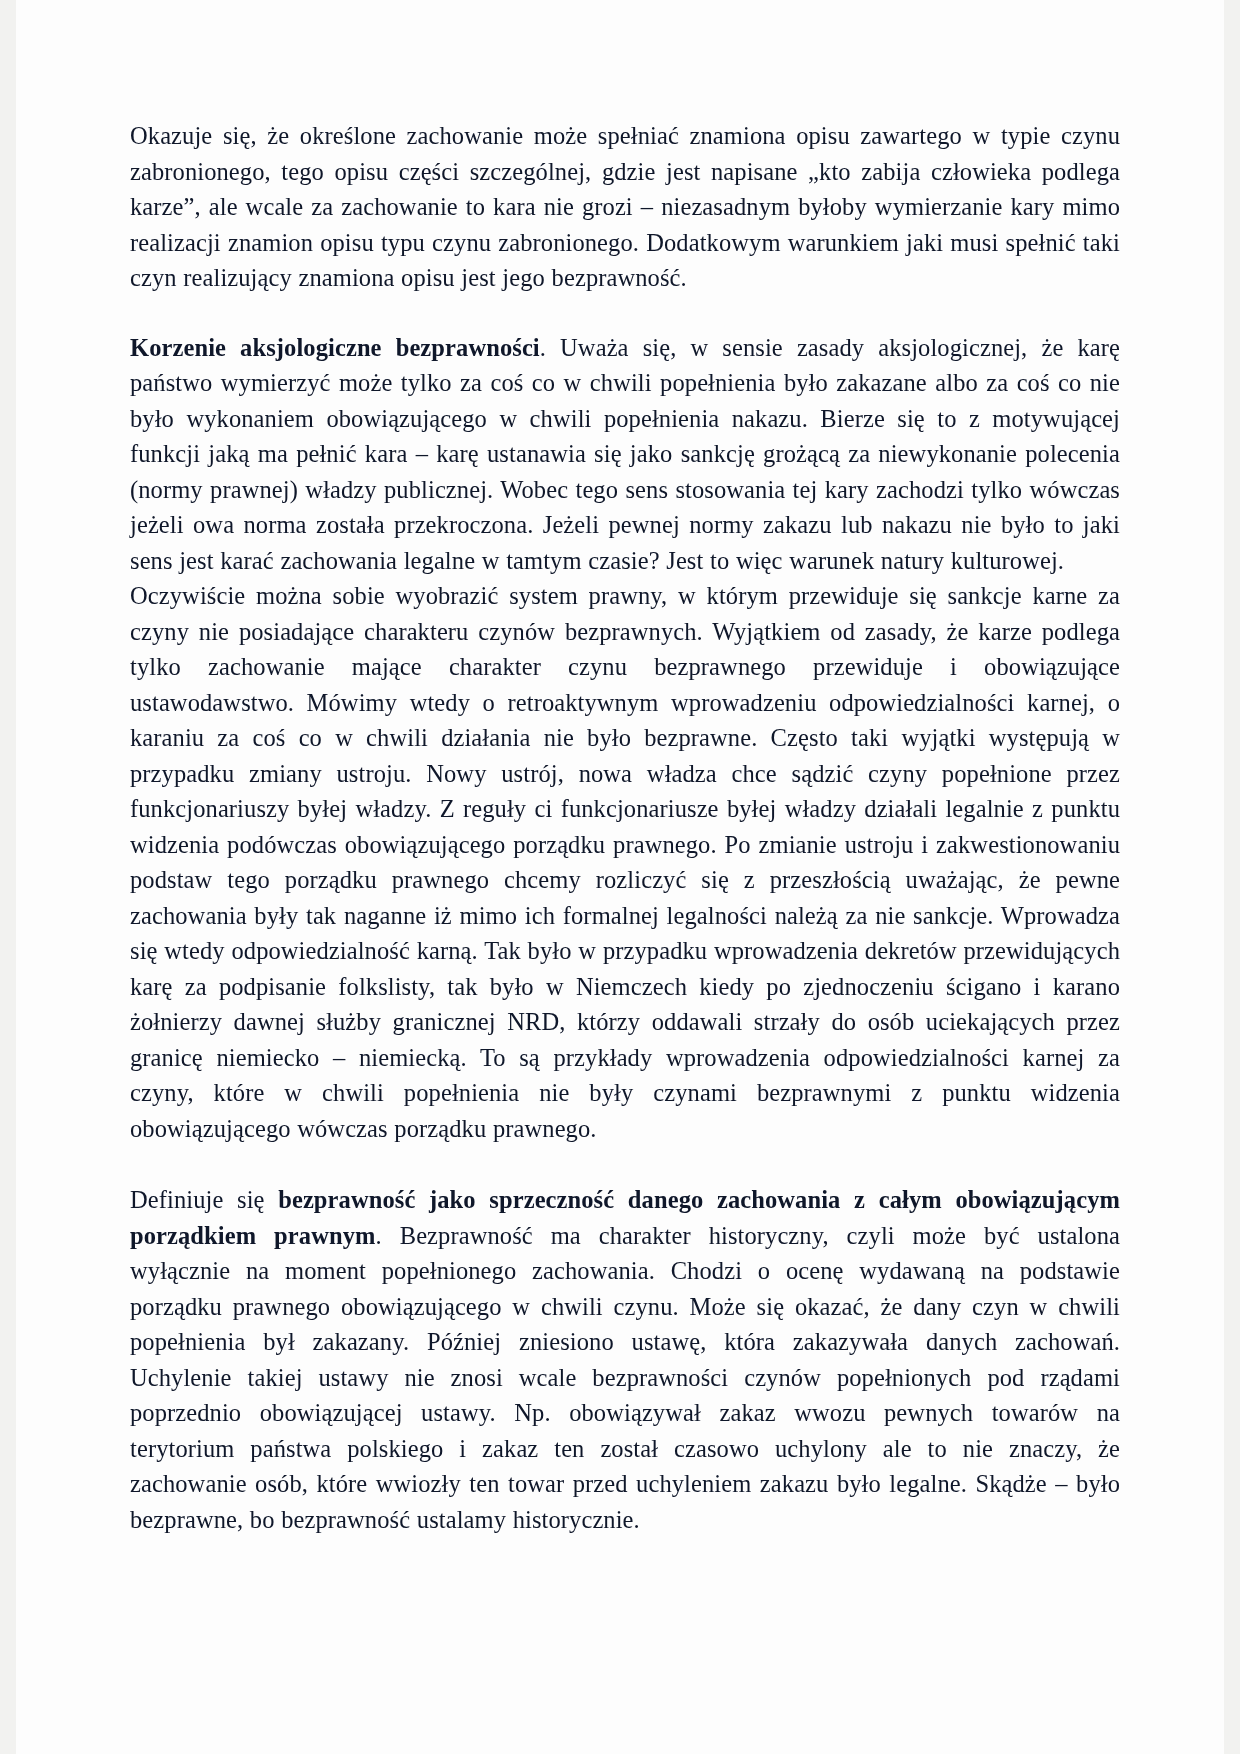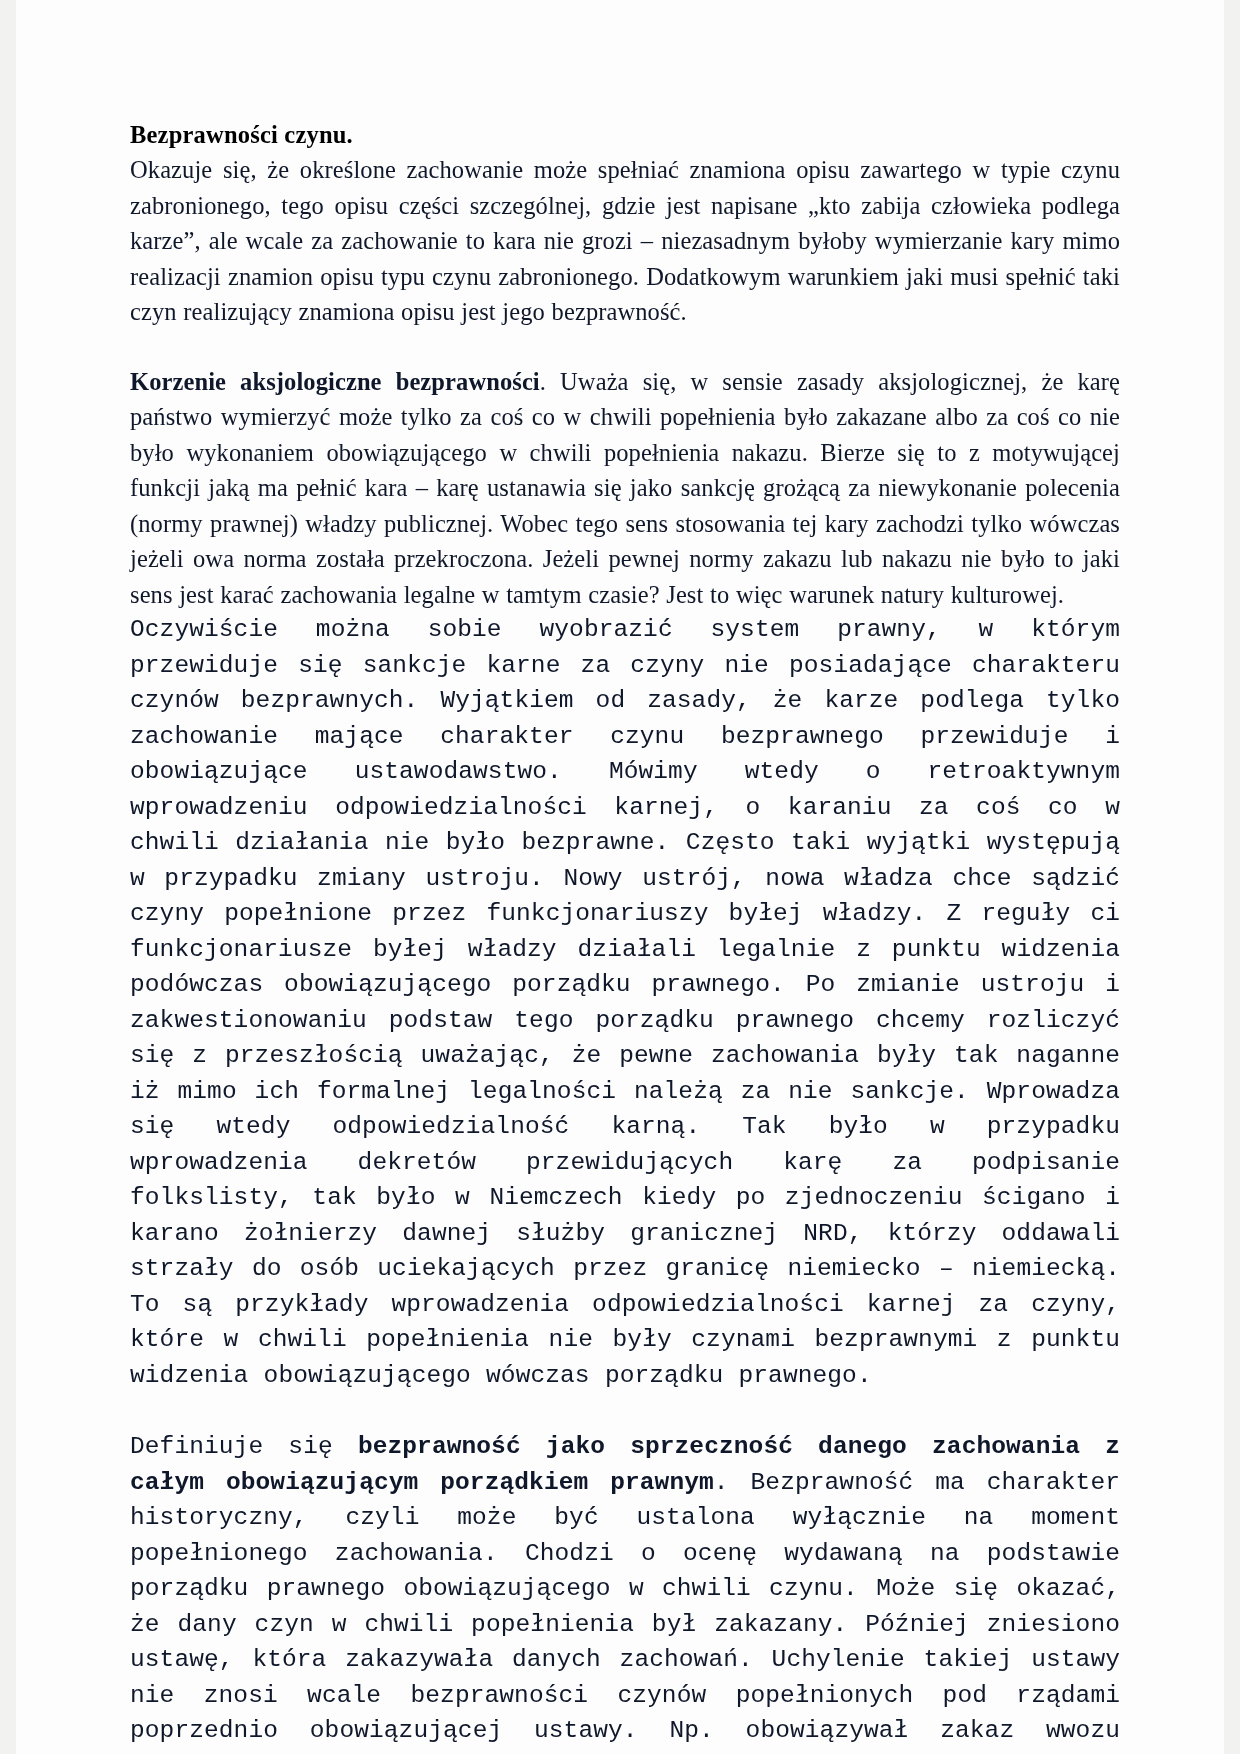--- a/index.html
+++ b/index.html
@@ -60,31 +60,28 @@
   .heading-line {
     font-weight: bold;
     font-size: 24.5px;
     line-height: 34px;
     letter-spacing: 0.2px;
   }
   .gap-md { height: 34px; }
   .gap-lg { height: 36px; }
 
   
-  .inky { color: #0a0a0a; font-family: Liberation Mono, monospace; }
+  .inky { color: #0a0a0a; }
 </style>
 </head>
 <body>
 
 <div class="page">
   <div class="sheet">
 
-    <div class="block">
-      <div class="heading-line">Bezprawności czynu.</div>
-    </div>
 
     <p class="para">Okazuje się, że określone zachowanie może spełniać znamiona opisu zawartego w typie czynu zabronionego, tego opisu części szczególnej, gdzie jest napisane „kto zabija człowieka podlega karze”, ale wcale za zachowanie to kara nie grozi – niezasadnym byłoby wymierzanie kary mimo realizacji znamion opisu typu czynu zabronionego. Dodatkowym warunkiem jaki musi spełnić taki czyn realizujący znamiona opisu jest jego bezprawność.</p>
 
     <div class="gap-md"></div>
 
     <p class="para last-left"><span class="h-run">Korzenie aksjologiczne bezprawności</span><span>. Uważa się, w sensie zasady aksjologicznej, że karę państwo wymierzyć może tylko za coś co w chwili popełnienia było zakazane albo za coś co nie było wykonaniem obowiązującego w chwili popełnienia nakazu. Bierze się to z motywującej funkcji jaką ma pełnić kara – karę ustanawia się jako sankcję grożącą za niewykonanie polecenia (normy prawnej) władzy publicznej. Wobec tego sens stosowania tej kary zachodzi tylko wówczas jeżeli owa norma została przekroczona. Jeżeli pewnej normy zakazu lub nakazu nie było to jaki sens jest karać zachowania legalne w tamtym czasie? Jest to więc warunek natury kulturowej.</span></p>
 
     <p class="para inky last-left">Oczywiście można sobie wyobrazić system prawny, w którym przewiduje się sankcje karne za czyny nie posiadające charakteru czynów bezprawnych. Wyjątkiem od zasady, że karze podlega tylko zachowanie mające charakter czynu bezprawnego przewiduje i obowiązujące ustawodawstwo. Mówimy wtedy o retroaktywnym wprowadzeniu odpowiedzialności karnej, o karaniu za coś co w chwili działania nie było bezprawne. Często taki wyjątki występują w przypadku zmiany ustroju. Nowy ustrój, nowa władza chce sądzić czyny popełnione przez funkcjonariuszy byłej władzy. Z reguły ci funkcjonariusze byłej władzy działali legalnie z punktu widzenia podówczas obowiązującego porządku prawnego. Po zmianie ustroju i zakwestionowaniu podstaw tego porządku prawnego chcemy rozliczyć się z przeszłością uważając, że pewne zachowania były tak naganne iż mimo ich formalnej legalności należą za nie sankcje. Wprowadza się wtedy odpowiedzialność karną. Tak było w przypadku wprowadzenia dekretów przewidujących karę za podpisanie folkslisty, tak było w Niemczech kiedy po zjednoczeniu ścigano i karano żołnierzy dawnej służby granicznej NRD, którzy oddawali strzały do osób uciekających przez granicę niemiecko – niemiecką. To są przykłady wprowadzenia odpowiedzialności karnej za czyny, które w chwili popełnienia nie były czynami bezprawnymi z punktu widzenia obowiązującego wówczas porządku prawnego.</p>
 
     <div class="gap-lg"></div>

